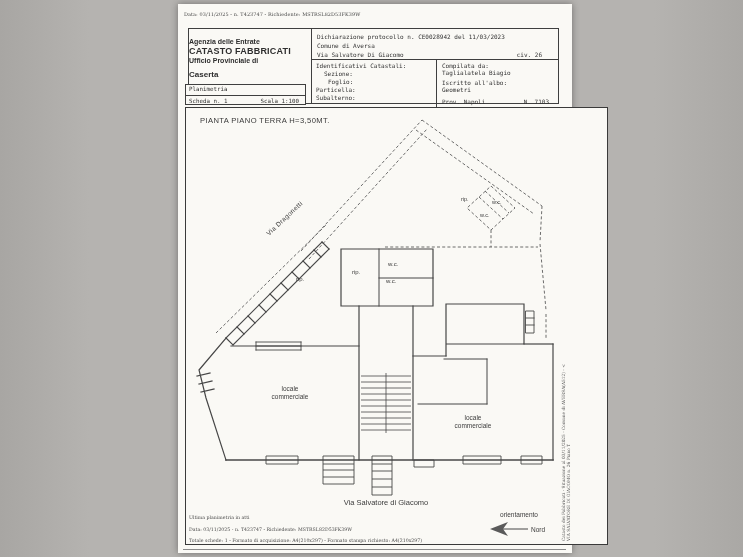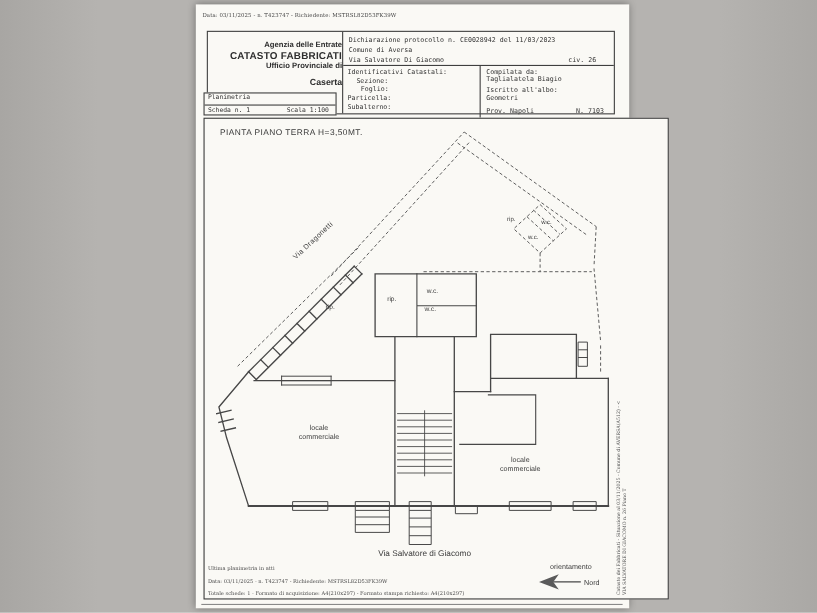--- a/index.html
+++ b/index.html
@@ -14,21 +14,21 @@
     background:#faf9f5;box-shadow:0 0 7px rgba(0,0,0,.38);
   }
   .meta-top{
     position:absolute;left:6px;top:7px;font:4.9px "DejaVu Serif", serif;color:#454545;
     letter-spacing:.1px;white-space:nowrap;
   }
   .header-box{
     position:absolute;left:10px;top:24px;width:371px;height:76px;
     border:1.2px solid #3f3f3f;display:flex;box-sizing:border-box;background:#faf9f5;
   }
-  .agency-cell{width:122px;border-right:1.2px solid #3f3f3f;text-align:right;padding-top:9px;color:#2e2e2e;}
+  .agency-cell{width:122px;border-right:1.2px solid #3f3f3f;text-align:left;padding-top:9px;color:#2e2e2e;}
   .agency-cell .a1{font-size:7px;font-weight:bold;}
   .agency-cell .a2{font-size:9px;font-weight:bold;letter-spacing:.2px;margin-top:1px;}
   .agency-cell .a3{font-size:7px;font-weight:bold;margin-top:1px;}
   .agency-cell .a4{font-size:8px;font-weight:bold;margin-top:6px;}
   .header-right{flex:1;display:flex;flex-direction:column;min-width:0;}
   .decl-cell{height:32px;border-bottom:1.2px solid #3f3f3f;box-sizing:border-box;
     padding:3px 4px 0 5px;font:6px "DejaVu Sans Mono", monospace;color:#333;line-height:9px;}
   .decl-row3{display:flex;justify-content:space-between;padding-right:12px;}
   .header-row2{flex:1;display:flex;min-width:0;}
   .cat-cell{width:125px;border-right:1.2px solid #3f3f3f;box-sizing:border-box;

